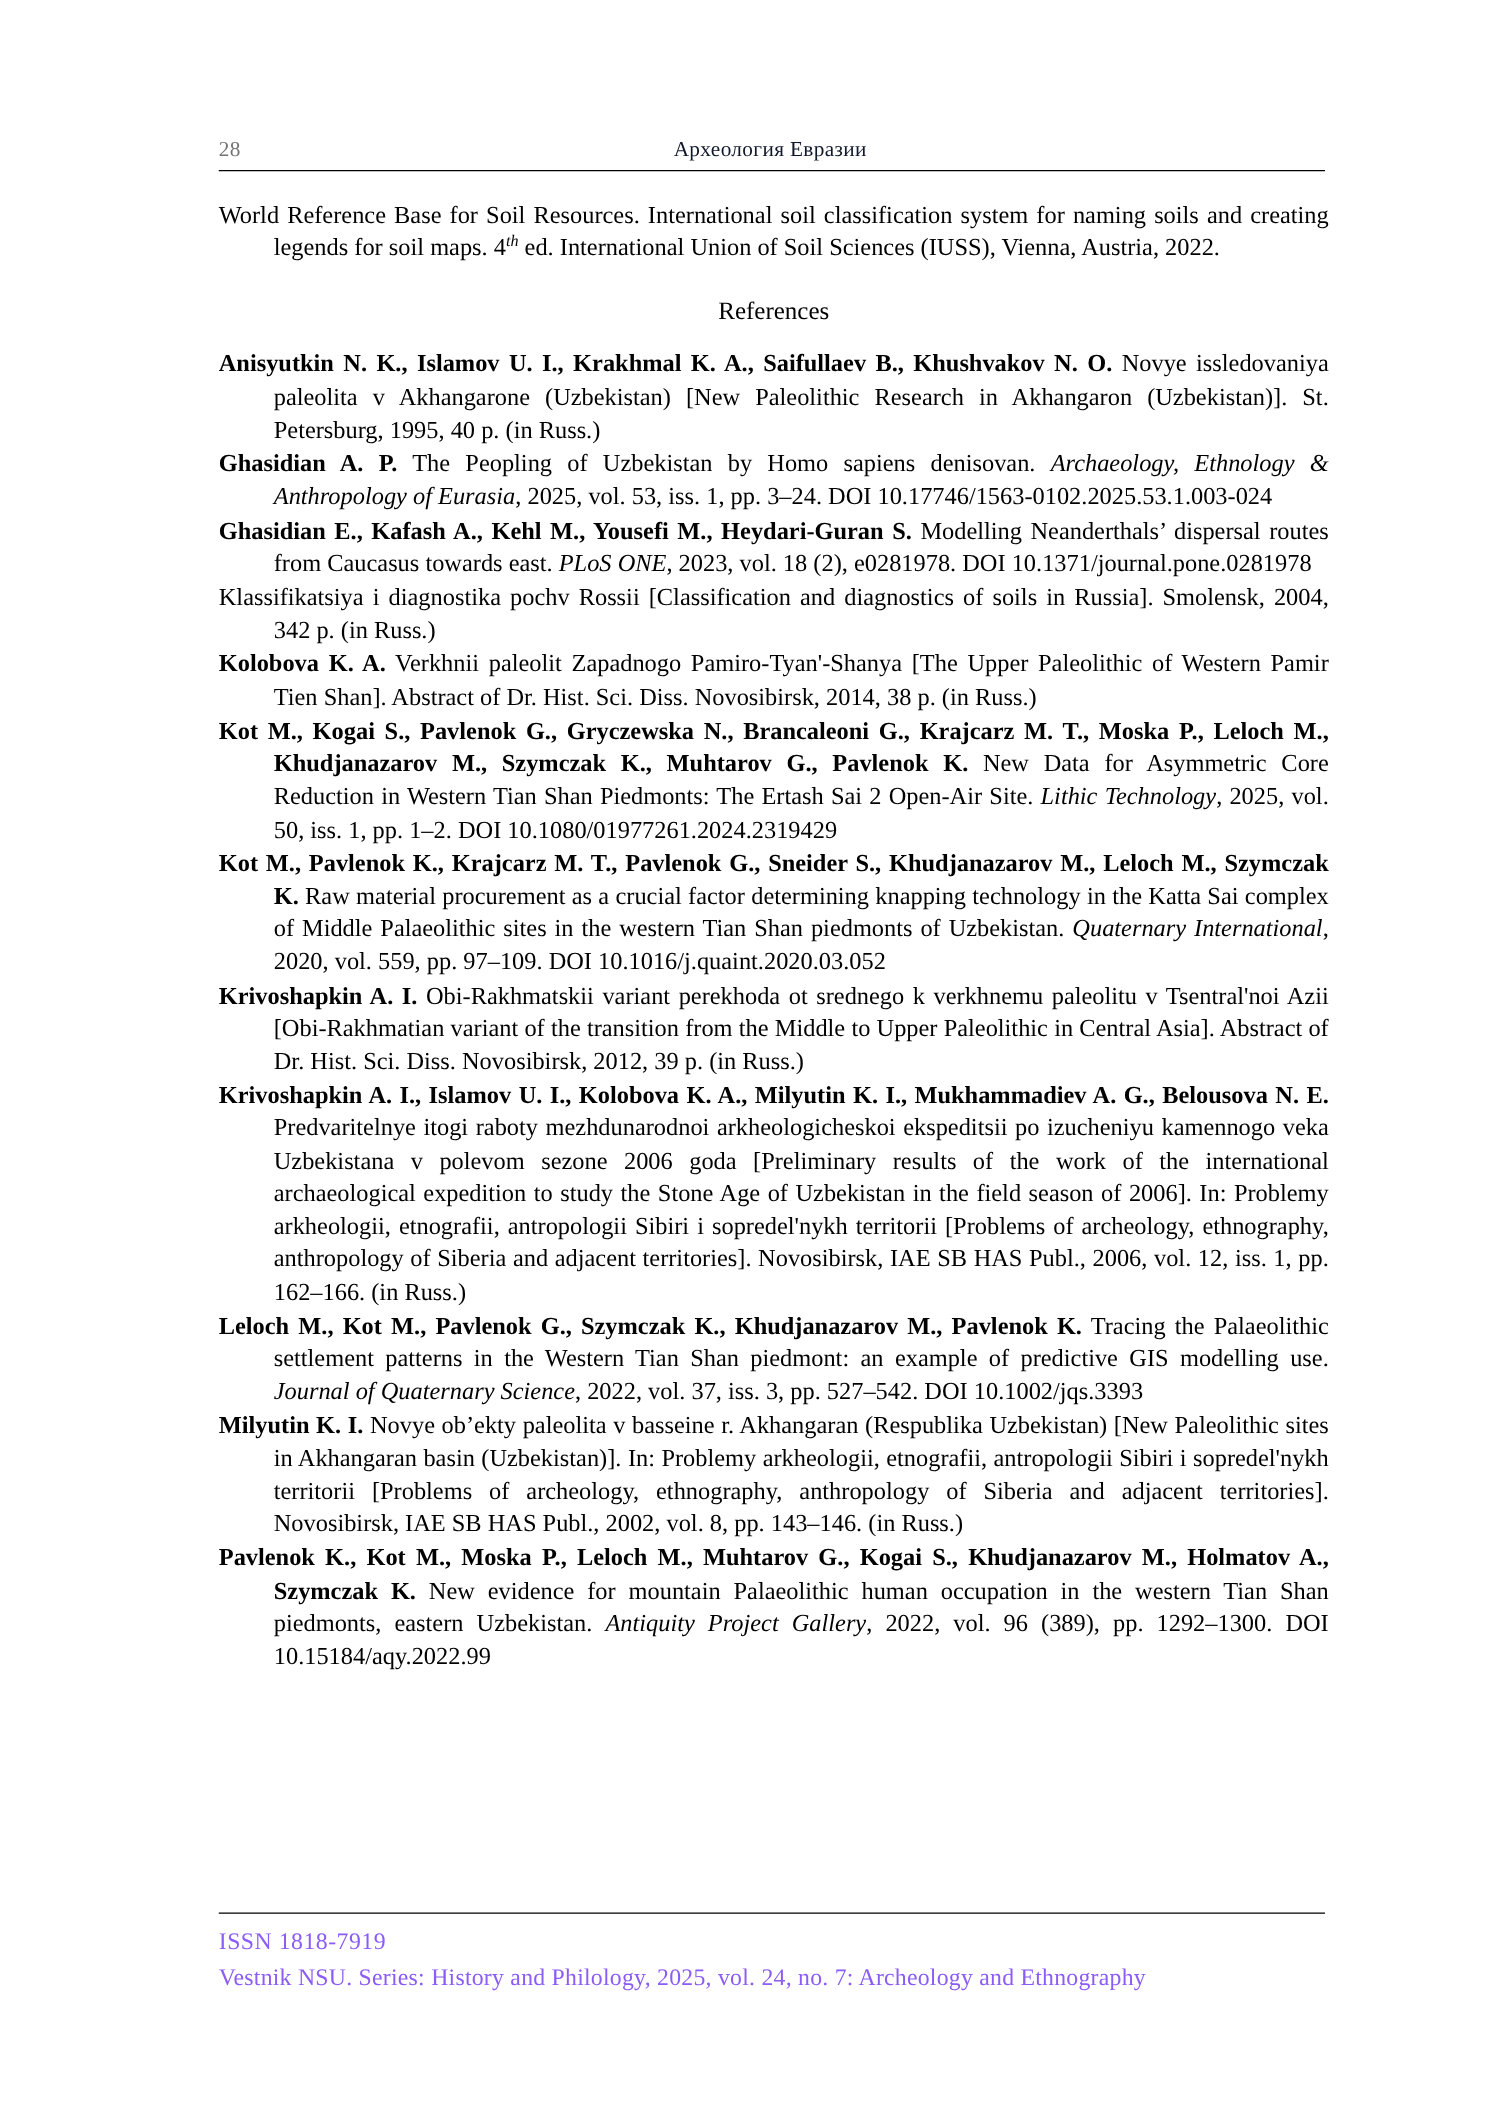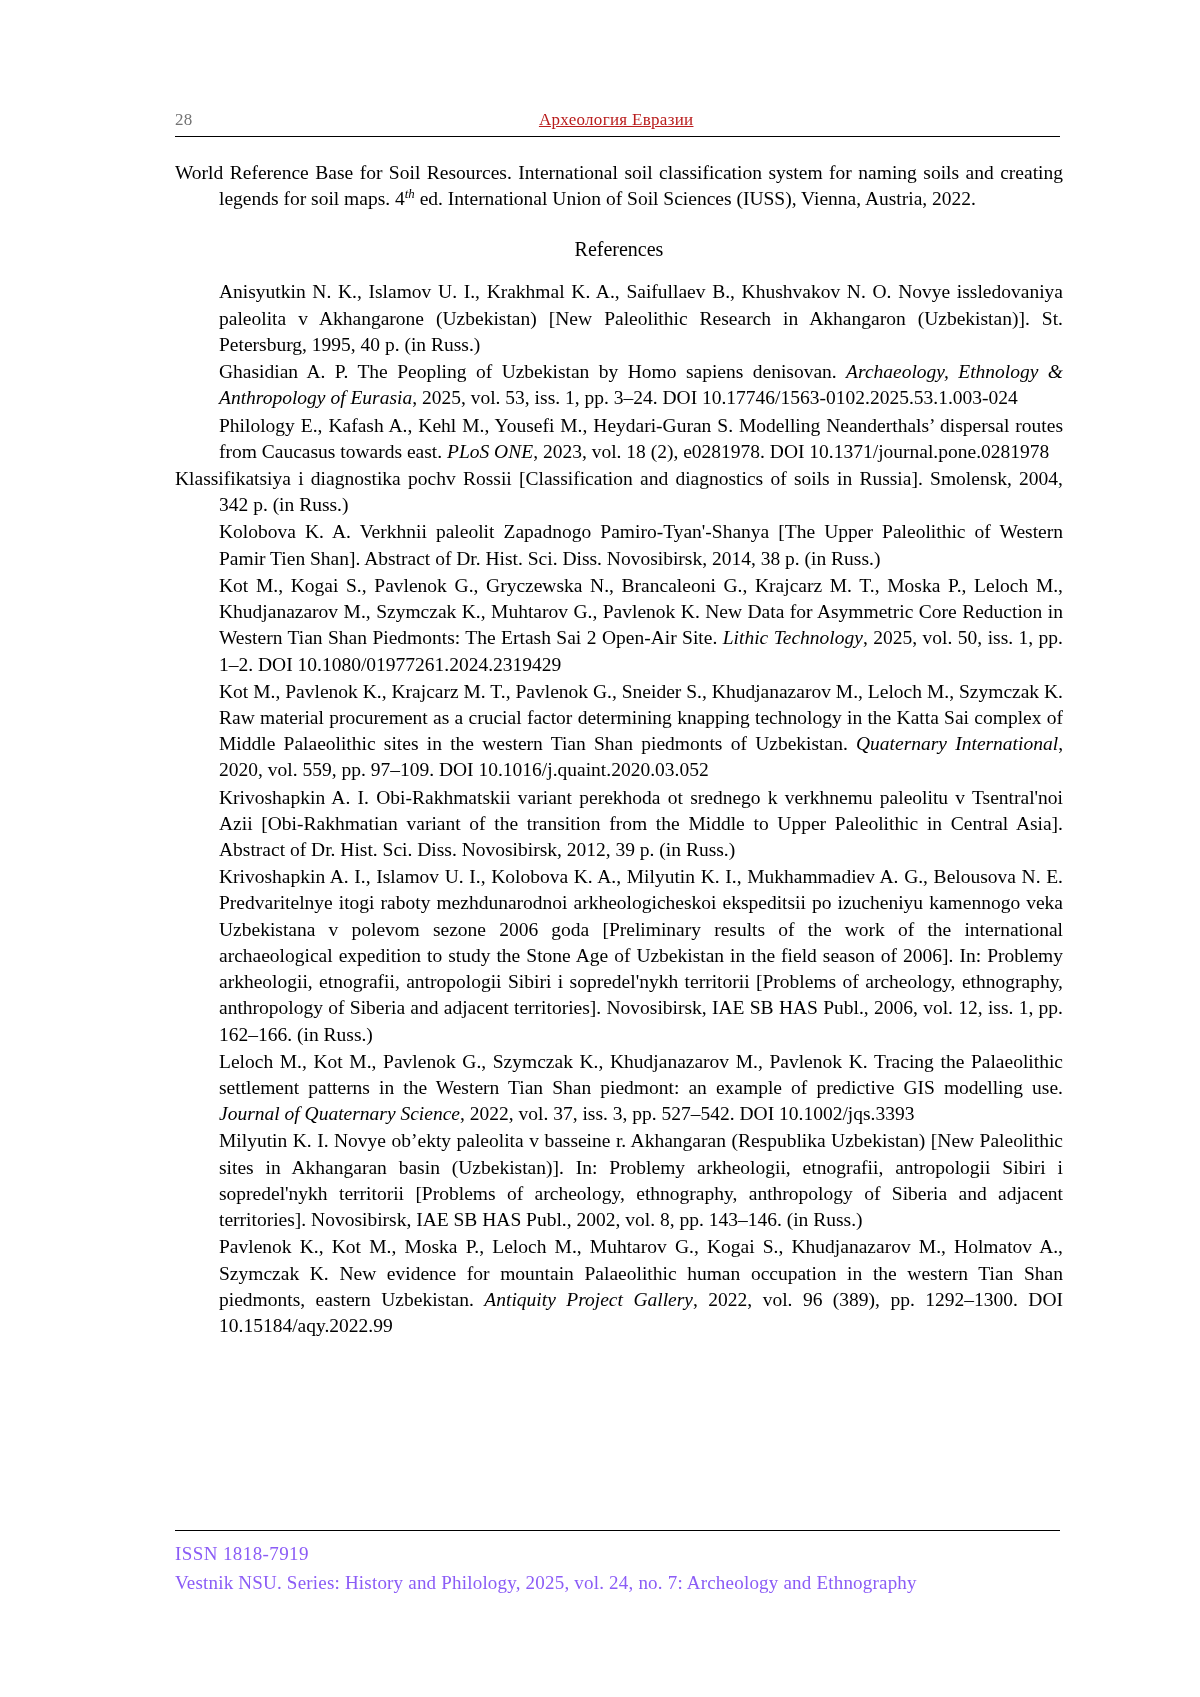--- a/index.html
+++ b/index.html
@@ -31,24 +31,23 @@
   }
   .header-page-number {
     font-size: 17px;
     color: #737373;
     letter-spacing: 0.2px;
   }
   .header-journal {
     flex: 1;
     text-align: center;
     font-size: 17px;
-    color: #b91c1c;
+    color: #0f172a;
     margin-left: -20px;
     letter-spacing: 0.3px;
-    text-decoration: underline;
   }
   .header-rule {
     position: absolute;
     top: 136px;
     left: 175px;
     width: 885px;
     border-top: 1.6px solid #000;
   }
   .content {
     position: absolute;
@@ -76,21 +75,21 @@
     margin: 0 0 18px 0;
   }
   .ref-item {
     font-size: 19.5px;
     line-height: 1.345;
     text-align: justify;
     padding-left: 44px;
     text-indent: -44px;
     margin: 0 0 1px 0;
   }
-  b { font-weight: normal; margin-left: 44px; }
+  b { font-weight: bold; }
   i { font-style: italic; }
   sup { font-size: 0.66em; vertical-align: super; line-height: 0; font-style: italic; }
   .footer {
     position: absolute;
     left: 175px;
     top: 1530px;
     width: 885px;
   }
   .footer-rule {
     border-top: 1px solid #000;
@@ -118,21 +117,21 @@
 
   <div class="content">
 
     <p class="para intro">World Reference Base for Soil Resources. International soil classification system for naming soils and creating legends for soil maps. 4<sup>th</sup> ed. International Union of Soil Sciences (IUSS), Vienna, Austria, 2022.</p>
 
     <div class="refs-heading">References</div>
 
     <div>
       <p class="ref-item"><b>Anisyutkin N. K., Islamov U. I., Krakhmal K. A., Saifullaev B., Khushvakov N. O.</b> Novye issledovaniya paleolita v Akhangarone (Uzbekistan) [New Paleolithic Research in Akhangaron (Uzbekistan)]. St. Petersburg, 1995, 40 p. (in Russ.)</p>
       <p class="ref-item"><b>Ghasidian A. P.</b> The Peopling of Uzbekistan by Homo sapiens denisovan. <i>Archaeology, Ethnology &amp; Anthropology of Eurasia</i>, 2025, vol. 53, iss. 1, pp. 3–24. DOI 10.17746/1563-0102.2025.53.1.003-024</p>
-      <p class="ref-item"><b>Philology E., Kafash A., Kehl M., Yousefi M., Heydari-Guran S.</b> Modelling Neanderthals’ dispersal routes from Caucasus towards east. <i>PLoS ONE</i>, 2023, vol. 18 (2), e0281978. DOI 10.1371/journal.pone.0281978</p>
+      <p class="ref-item"><b>Ghasidian E., Kafash A., Kehl M., Yousefi M., Heydari-Guran S.</b> Modelling Neanderthals’ dispersal routes from Caucasus towards east. <i>PLoS ONE</i>, 2023, vol. 18 (2), e0281978. DOI 10.1371/journal.pone.0281978</p>
       <p class="ref-item">Klassifikatsiya i diagnostika pochv Rossii [Classification and diagnostics of soils in Russia]. Smolensk, 2004, 342 p. (in Russ.)</p>
       <p class="ref-item"><b>Kolobova K. A.</b> Verkhnii paleolit Zapadnogo Pamiro-Tyan'-Shanya [The Upper Paleolithic of Western Pamir Tien Shan]. Abstract of Dr. Hist. Sci. Diss. Novosibirsk, 2014, 38 p. (in Russ.)</p>
       <p class="ref-item"><b>Kot M., Kogai S., Pavlenok G., Gryczewska N., Brancaleoni G., Krajcarz M. T., Moska P., Leloch M., Khudjanazarov M., Szymczak K., Muhtarov G., Pavlenok K.</b> New Data for Asymmetric Core Reduction in Western Tian Shan Piedmonts: The Ertash Sai 2 Open-Air Site. <i>Lithic Technology</i>, 2025, vol. 50, iss. 1, pp. 1–2. DOI 10.1080/01977261.2024.2319429</p>
       <p class="ref-item"><b>Kot M., Pavlenok K., Krajcarz M. T., Pavlenok G., Sneider S., Khudjanazarov M., Leloch M., Szymczak K.</b> Raw material procurement as a crucial factor determining knapping technology in the Katta Sai complex of Middle Palaeolithic sites in the western Tian Shan piedmonts of Uzbekistan. <i>Quaternary International</i>, 2020, vol. 559, pp. 97–109. DOI 10.1016/j.quaint.2020.03.052</p>
       <p class="ref-item"><b>Krivoshapkin A. I.</b> Obi-Rakhmatskii variant perekhoda ot srednego k verkhnemu paleolitu v Tsentral'noi Azii [Obi-Rakhmatian variant of the transition from the Middle to Upper Paleolithic in Central Asia]. Abstract of Dr. Hist. Sci. Diss. Novosibirsk, 2012, 39 p. (in Russ.)</p>
       <p class="ref-item"><b>Krivoshapkin A. I., Islamov U. I., Kolobova K. A., Milyutin K. I., Mukhammadiev A. G., Belousova N. E.</b> Predvaritelnye itogi raboty mezhdunarodnoi arkheologicheskoi ekspeditsii po izucheniyu kamennogo veka Uzbekistana v polevom sezone 2006 goda [Preliminary results of the work of the international archaeological expedition to study the Stone Age of Uzbekistan in the field season of 2006]. In: Problemy arkheologii, etnografii, antropologii Sibiri i sopredel'nykh territorii [Problems of archeology, ethnography, anthropology of Siberia and adjacent territories]. Novosibirsk, IAE SB HAS Publ., 2006, vol. 12, iss. 1, pp. 162–166. (in Russ.)</p>
       <p class="ref-item"><b>Leloch M., Kot M., Pavlenok G., Szymczak K., Khudjanazarov M., Pavlenok K.</b> Tracing the Palaeolithic settlement patterns in the Western Tian Shan piedmont: an example of predictive GIS modelling use. <i>Journal of Quaternary Science</i>, 2022, vol. 37, iss. 3, pp. 527–542. DOI 10.1002/jqs.3393</p>
       <p class="ref-item"><b>Milyutin K. I.</b> Novye ob’ekty paleolita v basseine r. Akhangaran (Respublika Uzbekistan) [New Paleolithic sites in Akhangaran basin (Uzbekistan)]. In: Problemy arkheologii, etnografii, antropologii Sibiri i sopredel'nykh territorii [Problems of archeology, ethnography, anthropology of Siberia and adjacent territories]. Novosibirsk, IAE SB HAS Publ., 2002, vol. 8, pp. 143–146. (in Russ.)</p>
       <p class="ref-item"><b>Pavlenok K., Kot M., Moska P., Leloch M., Muhtarov G., Kogai S., Khudjanazarov M., Holmatov A., Szymczak K.</b> New evidence for mountain Palaeolithic human occupation in the western Tian Shan piedmonts, eastern Uzbekistan. <i>Antiquity Project Gallery</i>, 2022, vol. 96 (389), pp. 1292–1300. DOI 10.15184/aqy.2022.99</p>
     </div>

